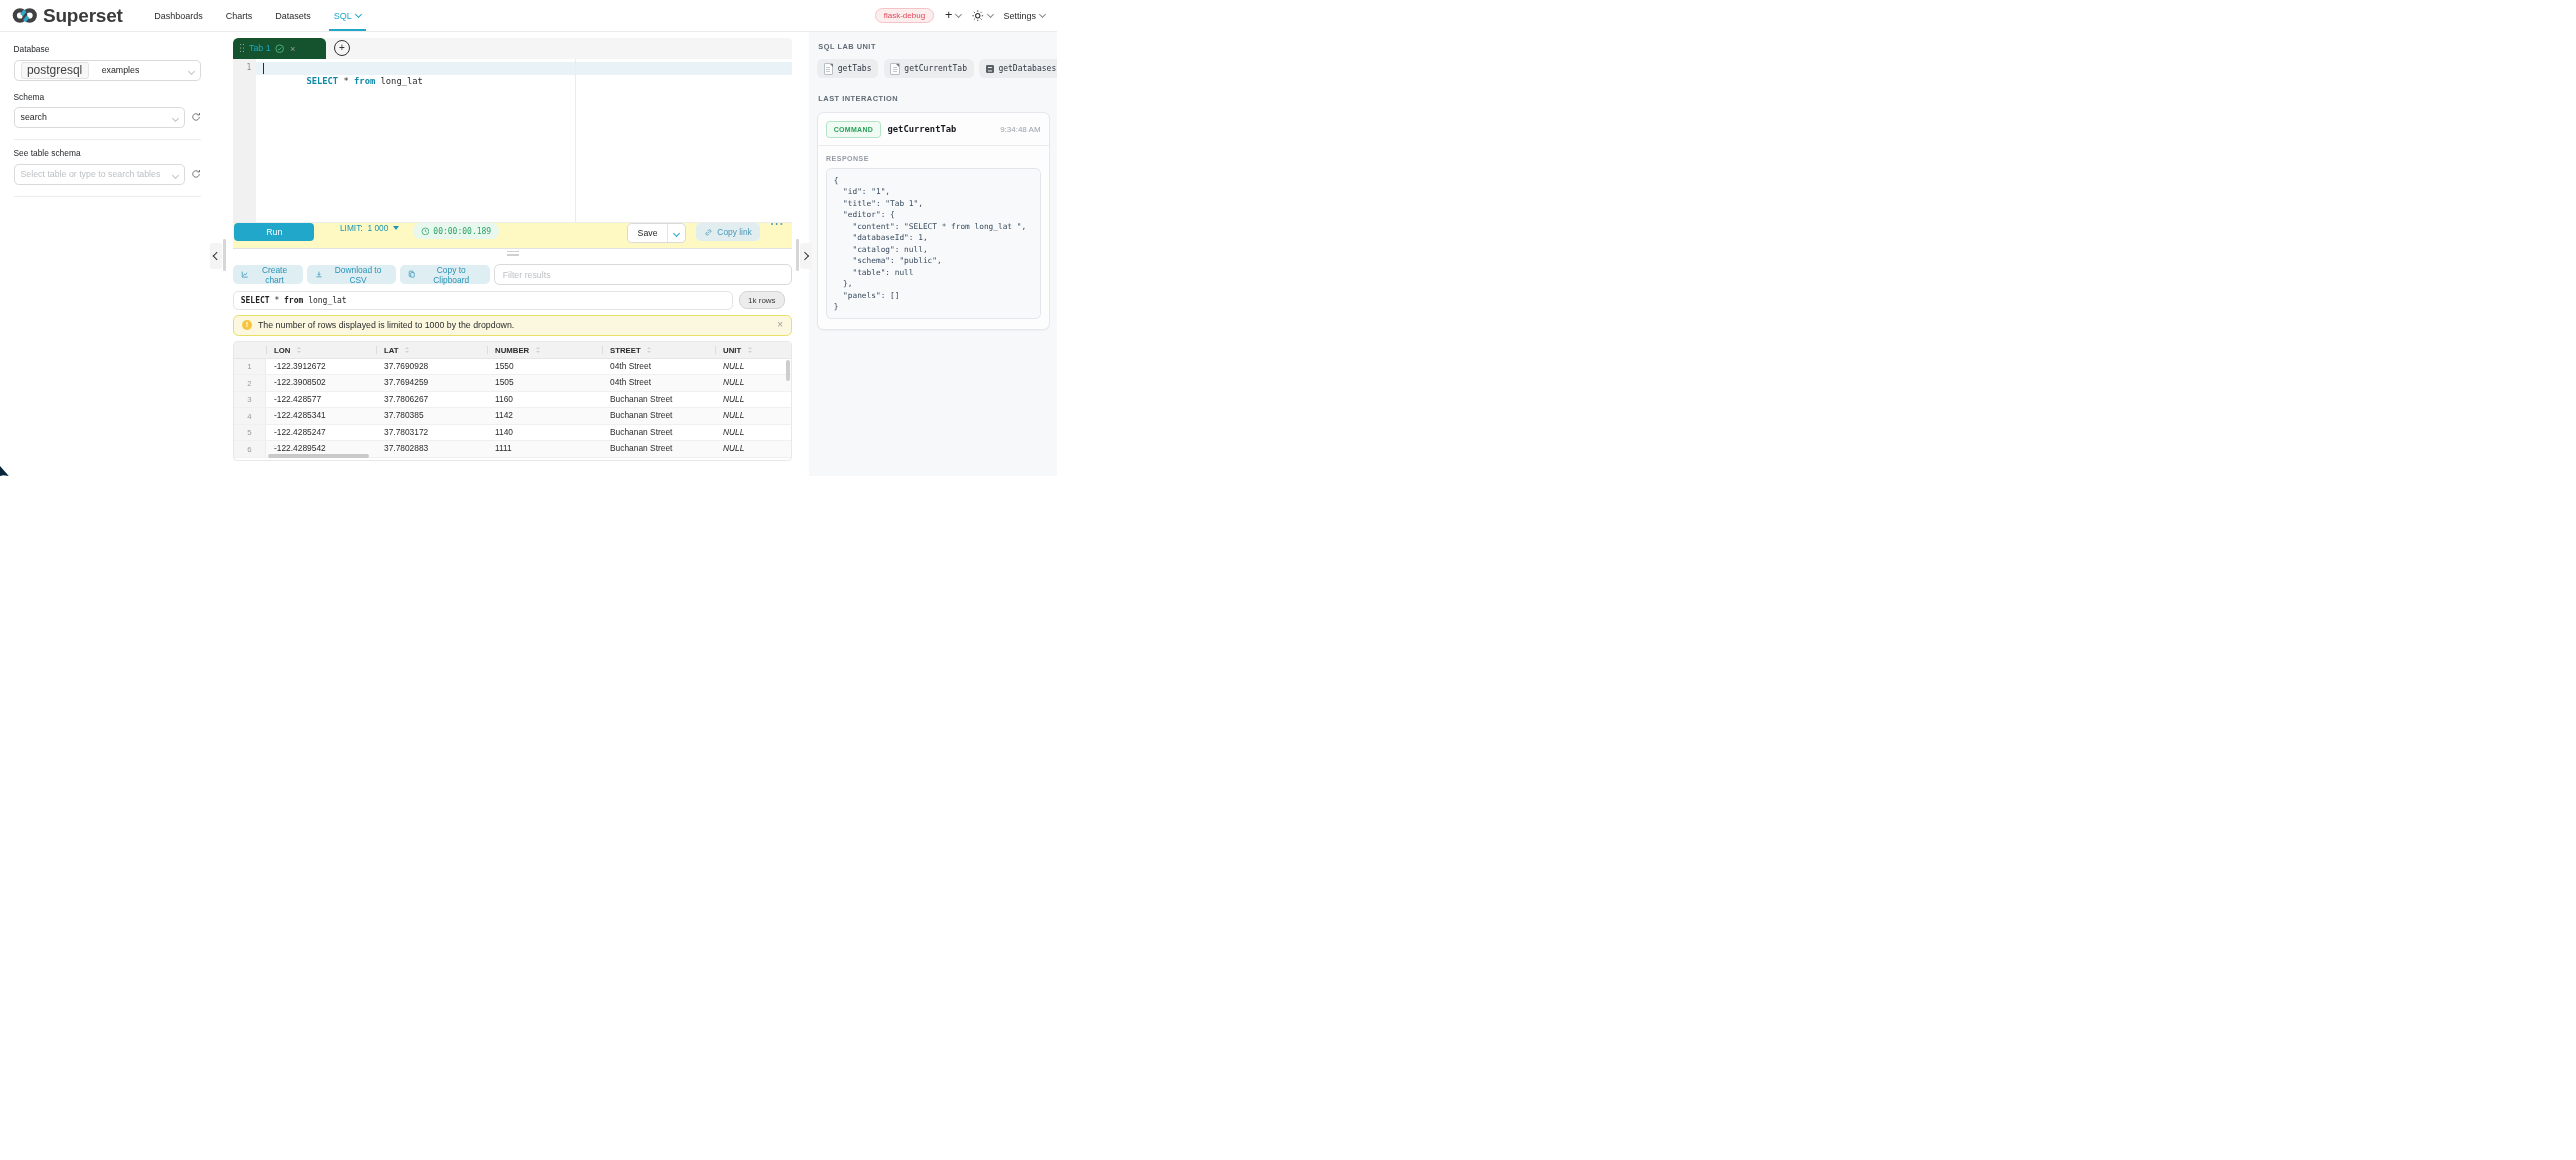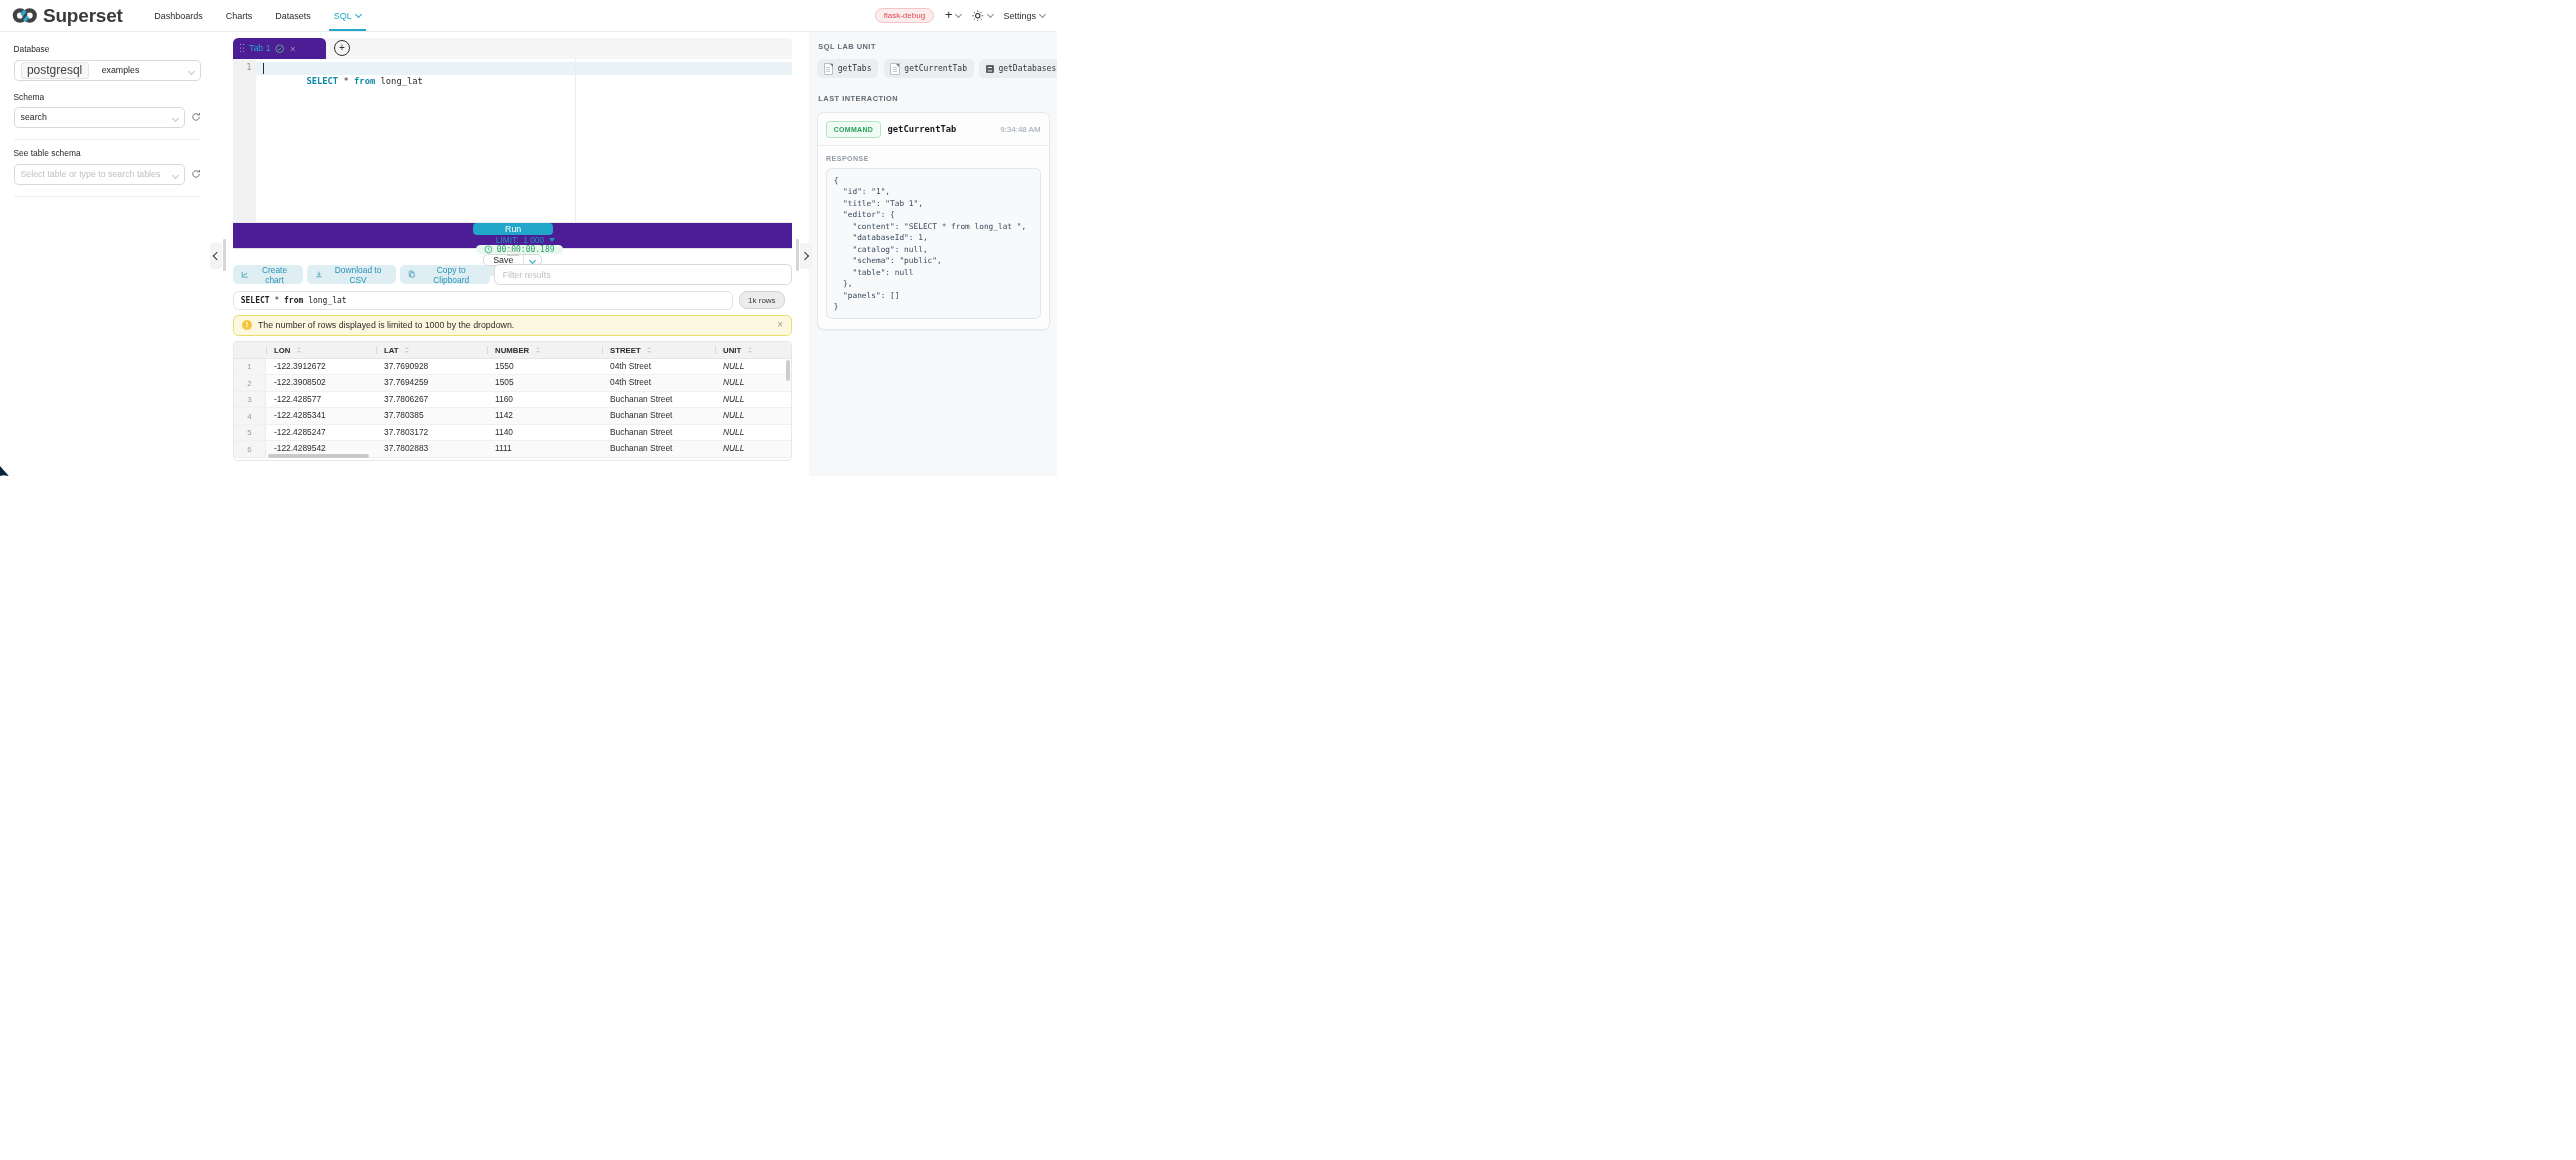--- a/index.html
+++ b/index.html
@@ -46,21 +46,21 @@
   .vbar{position:absolute;width:2.7px;height:32px;background:#d6d6d6;border-radius:1.3px;z-index:20;}
   .collapse-btn{position:absolute;width:12px;height:25.6px;background:#f4f4f4;border-radius:2.7px;
                 display:flex;align-items:center;justify-content:center;z-index:20;cursor:pointer;}
   .chevL{width:4.7px;height:4.7px;border-left:1.3px solid #333;border-bottom:1.3px solid #333;transform:rotate(45deg);margin-left:2px;}
   .chevR{width:4.7px;height:4.7px;border-top:1.3px solid #333;border-right:1.3px solid #333;transform:rotate(45deg);margin-right:2px;}
 
   
   .main{position:absolute;left:233px;top:31px;width:559px;bottom:0;}
   .tabstrip{position:absolute;top:6.7px;left:0;right:0;height:21.6px;background:#f5f5f5;
             border-radius:4px 4px 0 0;display:flex;align-items:stretch;}
-  .edittab{width:80px;background:#4c1d95;border-radius:5.4px 5.4px 0 0;display:flex;align-items:center;
+  .edittab{width:80px;background:#14532d;border-radius:5.4px 5.4px 0 0;display:flex;align-items:center;
            padding:0 6.7px;gap:4.7px;cursor:pointer;}
   .dragdots{width:4.7px;height:8.8px;position:relative;flex:none;}
   .dragdots i{position:absolute;width:1.3px;height:1.3px;border-radius:50%;background:#c9c9c9;
       box-shadow:0 3.4px 0 #c9c9c9,0 6.7px 0 #c9c9c9;}
   .dragdots i:last-child{left:3.4px;}
   .edittab-title{font-size:8.8px;color:#20a7c9;white-space:nowrap;}
   .tabclose{font-size:9.4px;color:#9b9b9b;margin-left:0.7px;line-height:1;}
   .newtab{display:flex;align-items:center;justify-content:center;width:31px;cursor:pointer;}
   .newtab-circle{width:14px;height:14px;border:1.1px solid #2f2f2f;border-radius:50%;
                  display:flex;align-items:center;justify-content:center;font-size:10px;color:#2f2f2f;line-height:1;}
@@ -68,23 +68,23 @@
   .editor{position:absolute;top:28px;left:0;right:0;height:163px;background:#fff;}
   .gutter{position:absolute;left:0;top:0;bottom:0;width:23px;background:#f1f1f1;}
   .gutter-line{padding:4px 4.7px 0 0;text-align:right;font-size:8px;color:#8a8a8a;}
   .active-line{position:absolute;left:23px;right:0;top:3.4px;height:12.8px;background:#e9f2f6;}
   .print-margin{position:absolute;left:342px;top:0;bottom:0;width:0.7px;background:#ececec;}
   .code-line{position:absolute;left:31px;top:3.4px;height:12.8px;line-height:12.8px;font-size:8.8px;white-space:pre;}
   .code-caret{position:absolute;left:30px;top:4px;width:1px;height:10.8px;background:#2b2b2b;}
   .kw{color:#0f89a8;font-weight:700;}
   .plain{color:#2b2b2b;}
 
-  .toolbar{position:absolute;top:191px;left:0;right:0;height:25px;background:#4c1d95;
+  .toolbar{position:absolute;top:191px;left:0;right:0;height:25px;background:#fef9c3;
            border-top:0.7px solid #ececec;border-bottom:0.7px solid #e2e2e2;
-           display:flex;align-items:center;flex-direction:column;}
+           display:flex;align-items:flex-start;}
   .run-btn{width:80px;height:18px;background:#20a7c9;color:#fff;border:none;border-radius:4px;
            font-size:8.8px;display:flex;align-items:center;justify-content:center;margin-left:1.3px;cursor:pointer;
            font-family:"Liberation Sans",sans-serif;}
   .limit{margin-left:25.6px;display:flex;align-items:center;gap:4.7px;color:#1b96b8;font-size:8.4px;cursor:pointer;}
   .limit-caret{width:0;height:0;border-left:3.4px solid transparent;border-right:3.4px solid transparent;
                border-top:4px solid #1b96b8;}
   .timer{margin-left:13.5px;height:16px;padding:0 8px;border-radius:8px;background:#e8f8ee;
          color:#2aa364;font-size:8px;display:flex;align-items:center;gap:4px;}
   .tb-spacer{flex:1;}
   .save-split{height:18px;border:0.7px solid #d9d9d9;border-radius:4.7px;display:flex;align-items:stretch;background:#fff;}

